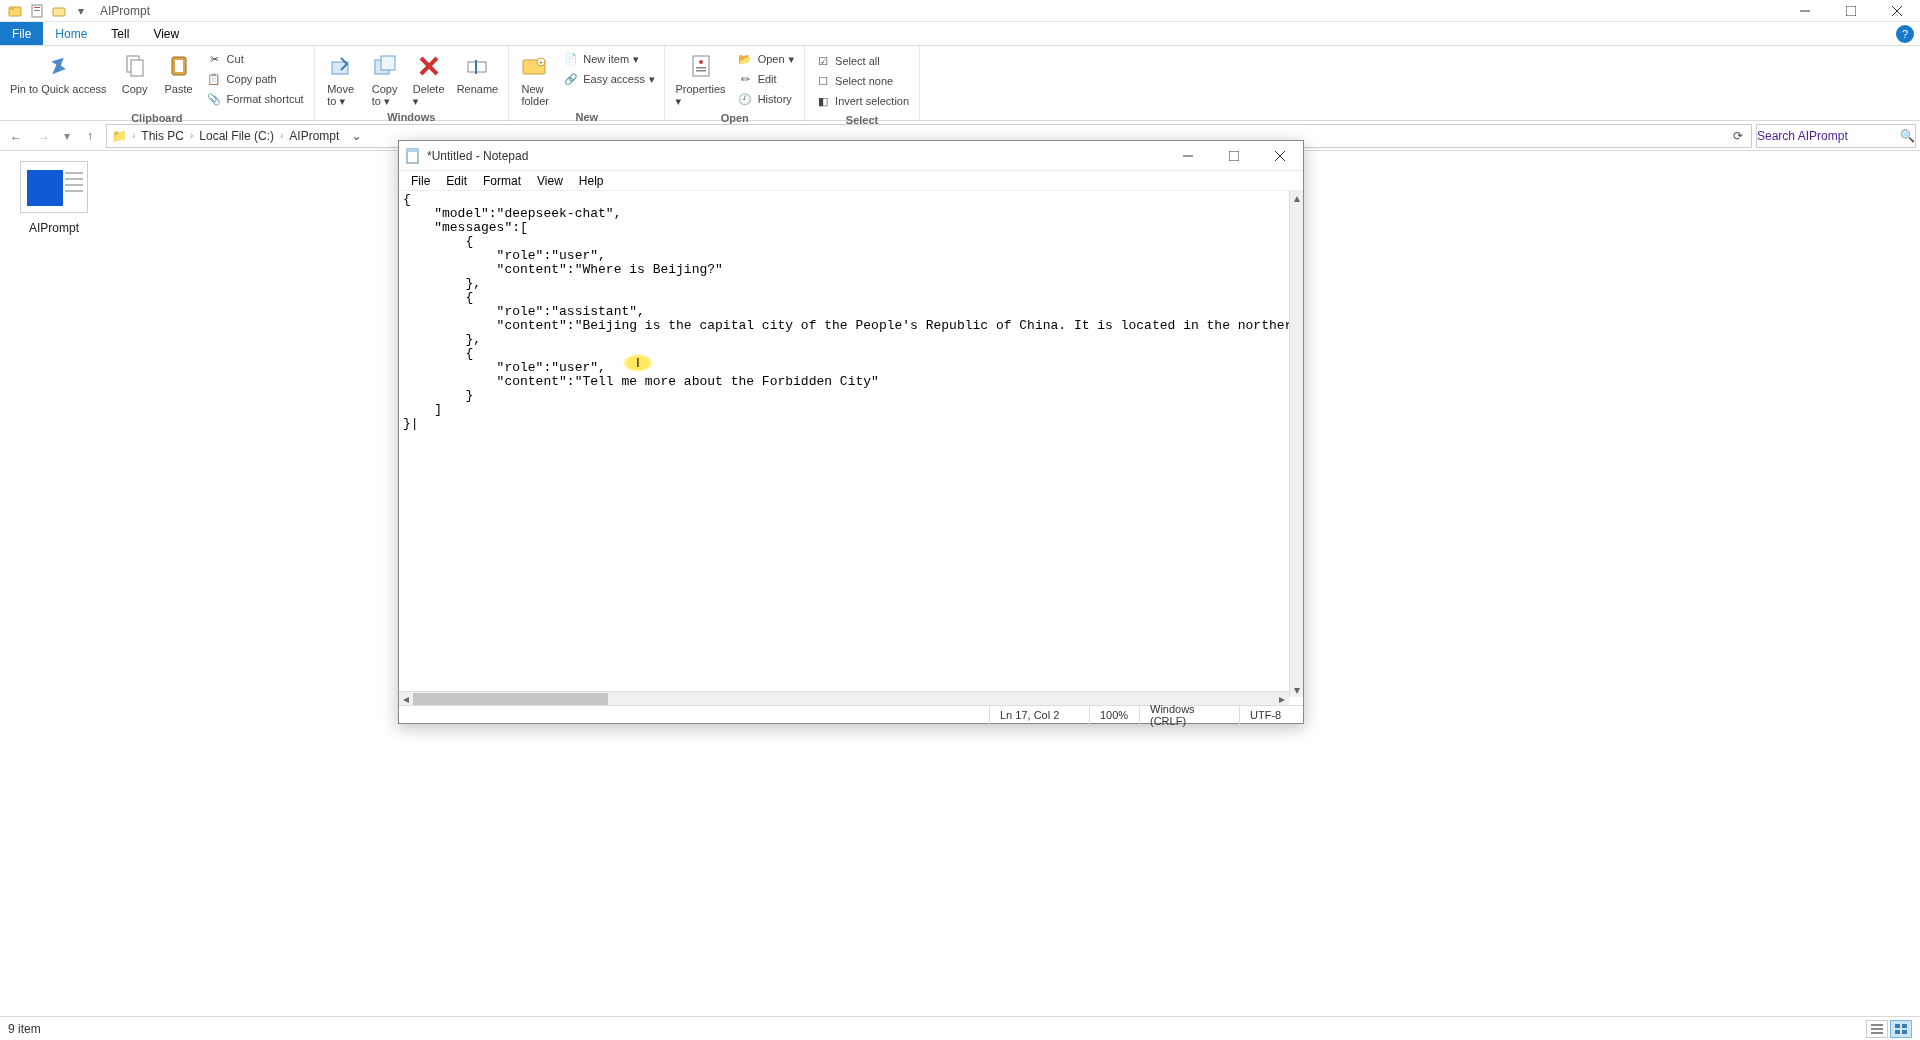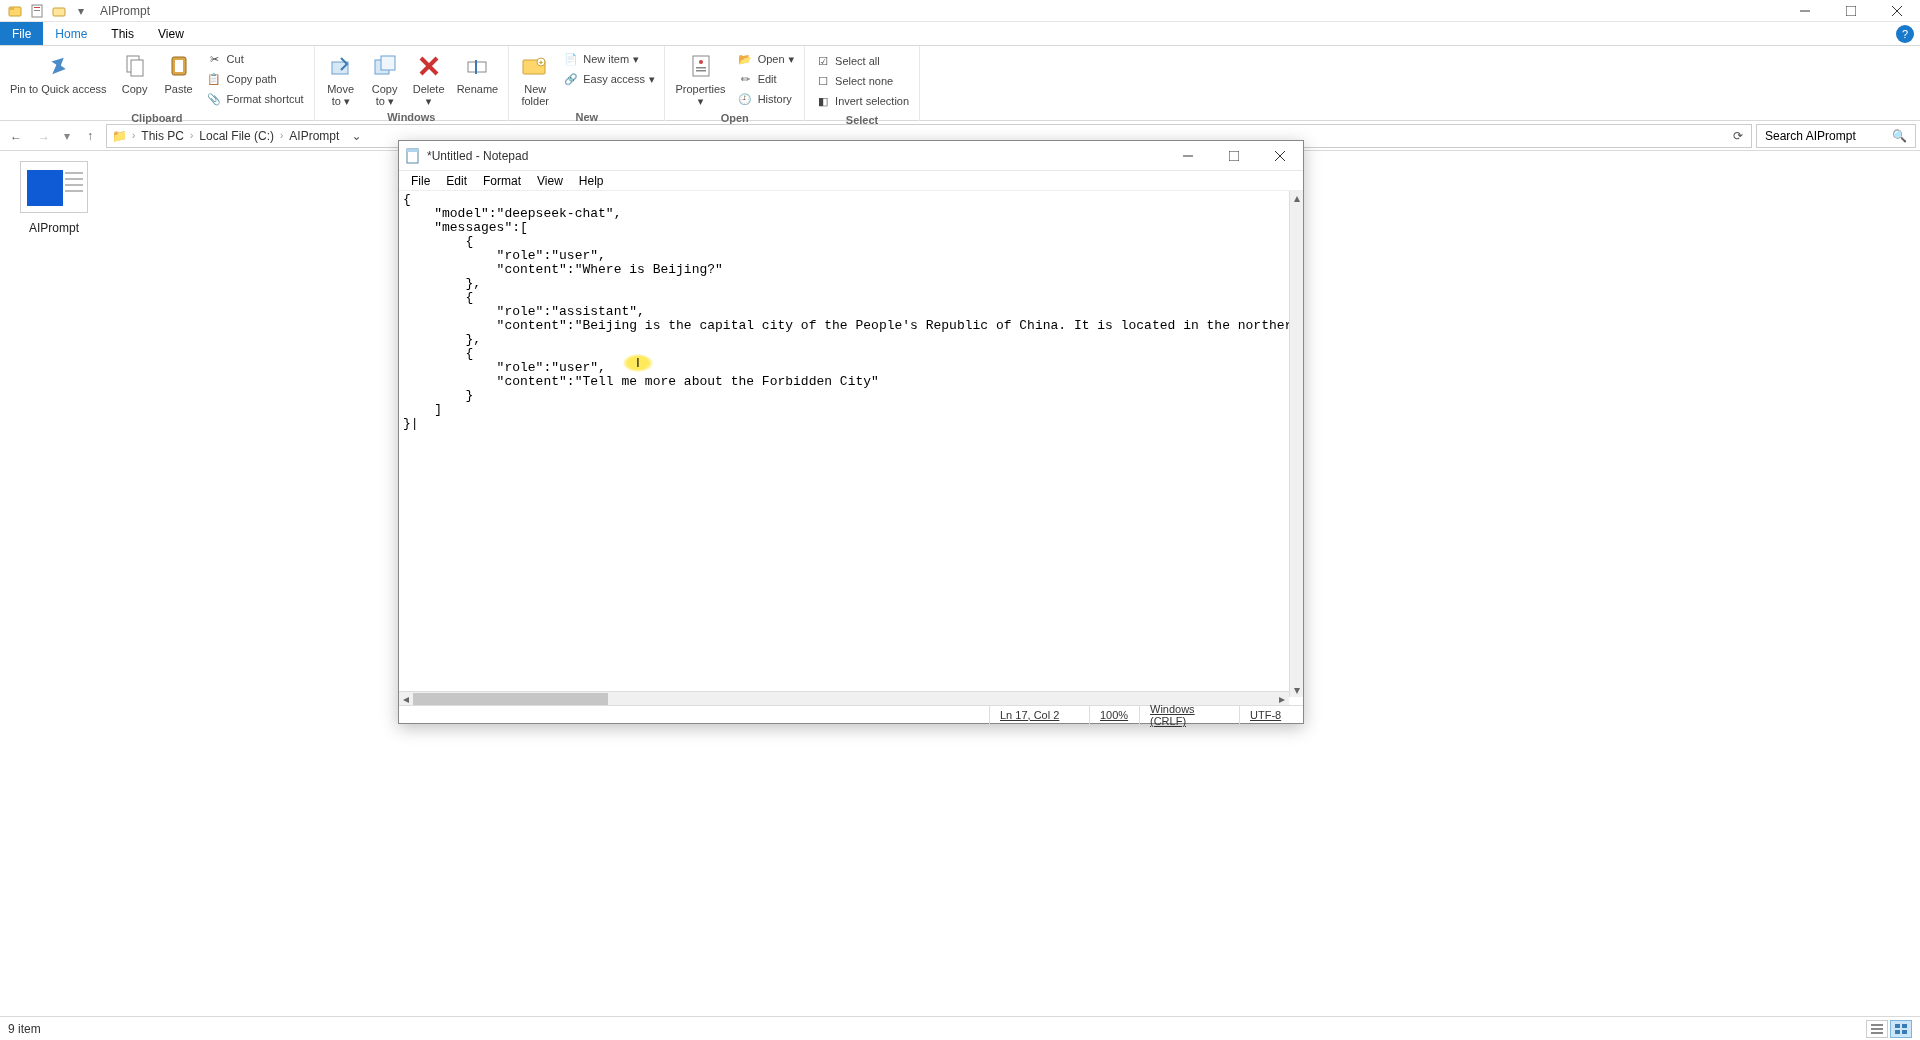--- a/index.html
+++ b/index.html
@@ -18,36 +18,36 @@
 .ribbon-tab { padding: 0 12px; line-height: 24px; font-size: 12px; cursor: pointer; }
 .ribbon-tab.file { background: #1979ca; color: #fff; }
 .ribbon-tab.active { color: #1979ca; }
 .help-badge { margin-left: auto; width: 18px; height: 18px; border-radius: 50%; background: #1979ca; color: #fff; display: flex; align-items: center; justify-content: center; margin-right: 6px; margin-top: 3px; font-size: 11px; }
 
 
 .ribbon { height: 75px; border-bottom: 1px solid #d9d9d9; display: flex; background: #fff; }
 .ribbon-group { border-right: 1px solid #e8e8e8; display: flex; flex-direction: column; height: 75px; }
 .ribbon-group-body { display: flex; flex: 1; padding: 2px 4px; align-items: flex-start; }
 .ribbon-group-label { text-align: center; font-size: 11px; color: #666; padding-bottom: 2px; font-weight: bold; }
-.big-btn { display: flex; flex-direction: column; align-items: center; justify-content: flex-start; padding: 2px 6px; min-width: 44px; text-align: center; color: #444; }
+.big-btn { display: flex; flex-direction: column; align-items: center; justify-content: flex-start; padding: 2px 6px; min-width: 44px; text-align: left; color: #444; }
 .big-btn .bicon { width: 32px; height: 32px; display: flex; align-items: center; justify-content: center; margin-bottom: 1px; }
 .big-btn span { font-size: 11px; line-height: 12px; }
 .small-col { display: flex; flex-direction: column; gap: 2px; padding: 2px 4px; }
 .small-btn { display: flex; align-items: center; gap: 4px; font-size: 11px; color: #444; height: 18px; padding: 0 2px; }
 .small-btn .sicon { width: 16px; height: 16px; display: flex; align-items: center; justify-content: center; }
 
 
 .navbar { height: 30px; border-bottom: 1px solid #d9d9d9; display: flex; align-items: center; padding: 0 4px; gap: 4px; }
 .nav-arrow { width: 24px; height: 24px; display: flex; align-items: center; justify-content: center; color: #555; }
 .addr { flex: 1; height: 24px; border: 1px solid #ccc; display: flex; align-items: center; padding: 0 2px; gap: 2px; }
 .addr .crumb { display: flex; align-items: center; font-size: 12px; color: #333; padding: 0 4px; }
 .addr .sep { color: #999; font-size: 10px; }
 .addr-refresh { margin-left: auto; padding: 0 6px; color: #555; }
 .addr-drop { padding: 0 6px; color: #555; }
-.searchbox { width: 160px; height: 24px; border: 1px solid #ccc; display: flex; align-items: center; padding: 0 8px; color: #000000; justify-content: space-between; }
+.searchbox { width: 160px; height: 24px; border: 1px solid #ccc; display: flex; align-items: center; padding: 0 0; color: #4c1d95; justify-content: space-between; }
 
 
 .content { position: absolute; top: 151px; bottom: 24px; left: 0; right: 0; background: #fff; }
 .file-item { position: absolute; top: 10px; left: 14px; width: 80px; text-align: center; }
 .file-thumb { width: 68px; height: 52px; margin: 0 auto 4px; border: 1px solid #ccc; background: #fff; position: relative; overflow: hidden; }
 .file-thumb .sq { width: 36px; height: 36px; background: #0f5bd6; position: absolute; left: 6px; top: 8px; }
 .file-thumb .ln { position: absolute; right: 4px; top: 10px; width: 18px; height: 2px; background: #bbb; box-shadow: 0 6px 0 #bbb, 0 12px 0 #bbb, 0 18px 0 #bbb; }
 .file-label { font-size: 12px; color: #222; padding-top: 4px; }
 
 
@@ -67,21 +67,21 @@
 .np-menu-item { font-size: 12px; padding: 0 6px; }
 .np-body { position: absolute; top: 50px; bottom: 26px; left: 0; right: 14px; overflow: hidden; }
 .np-text { font-family: Consolas, "Courier New", monospace; font-size: 13px; line-height: 14px; white-space: pre; padding: 2px 4px; color: #000; position: relative; }
 .text-cursor-highlight { position: absolute; left: 224px; top: 163px; width: 30px; height: 18px; background: radial-gradient(ellipse, #ffe95c 0%, #ffe95c 50%, rgba(255,233,92,0) 75%); border-radius: 50%; pointer-events: none; display: flex; align-items: center; justify-content: center; color: #000; font-family: Consolas, monospace; }
 .np-vscroll { position: absolute; right: 0; top: 50px; bottom: 26px; width: 14px; background: #f0f0f0; border-left: 1px solid #ddd; }
 .np-vscroll .arrow { width: 14px; height: 14px; display: flex; align-items: center; justify-content: center; color: #666; }
 .np-hscroll-row { position: absolute; bottom: 18px; left: 0; right: 14px; height: 14px; background: #f0f0f0; display: flex; align-items: center; border-top: 1px solid #ddd; }
 .np-hscroll-row .arrow { width: 14px; height: 14px; display: flex; align-items: center; justify-content: center; color: #666; }
 .np-hthumb { height: 12px; background: #c6c6c6; width: 195px; margin-left: 0; }
 .np-status { position: absolute; bottom: 0; left: 0; right: 0; height: 18px; border-top: 1px solid #ddd; display: flex; align-items: center; font-size: 11px; color: #333; }
-.np-status .cell { padding: 0 10px; border-left: 1px solid #ddd; height: 18px; display: flex; align-items: center; text-decoration: underline; }
+.np-status .cell { padding: 0 10px; border-left: 1px solid #ddd; height: 18px; display: flex; align-items: center; }
 .np-status .spacer { flex: 1; }
 
 svg { display: block; }
 
 </style>
 </head>
 <body>
 
 <div class="explorer-titlebar">
   <div class="qat">
@@ -122,21 +122,21 @@
           <line x1="0" y1="0" x2="10" y2="10" stroke="#333"></line>
           <line x1="10" y1="0" x2="0" y2="10" stroke="#333"></line>
         </svg>
       </div>
   </div>
 </div>
 
 <div class="ribbon-tabs">
   <div class="ribbon-tab file">File</div>
   <div class="ribbon-tab active">Home</div>
-  <div class="ribbon-tab">This</div>
+  <div class="ribbon-tab">Tell</div>
   <div class="ribbon-tab">View</div>
   <div class="help-badge">?</div>
 </div>
 
 <div class="ribbon">
 
   <div class="ribbon-group">
     <div class="ribbon-group-body">
       <div class="big-btn">
         <div class="bicon">

